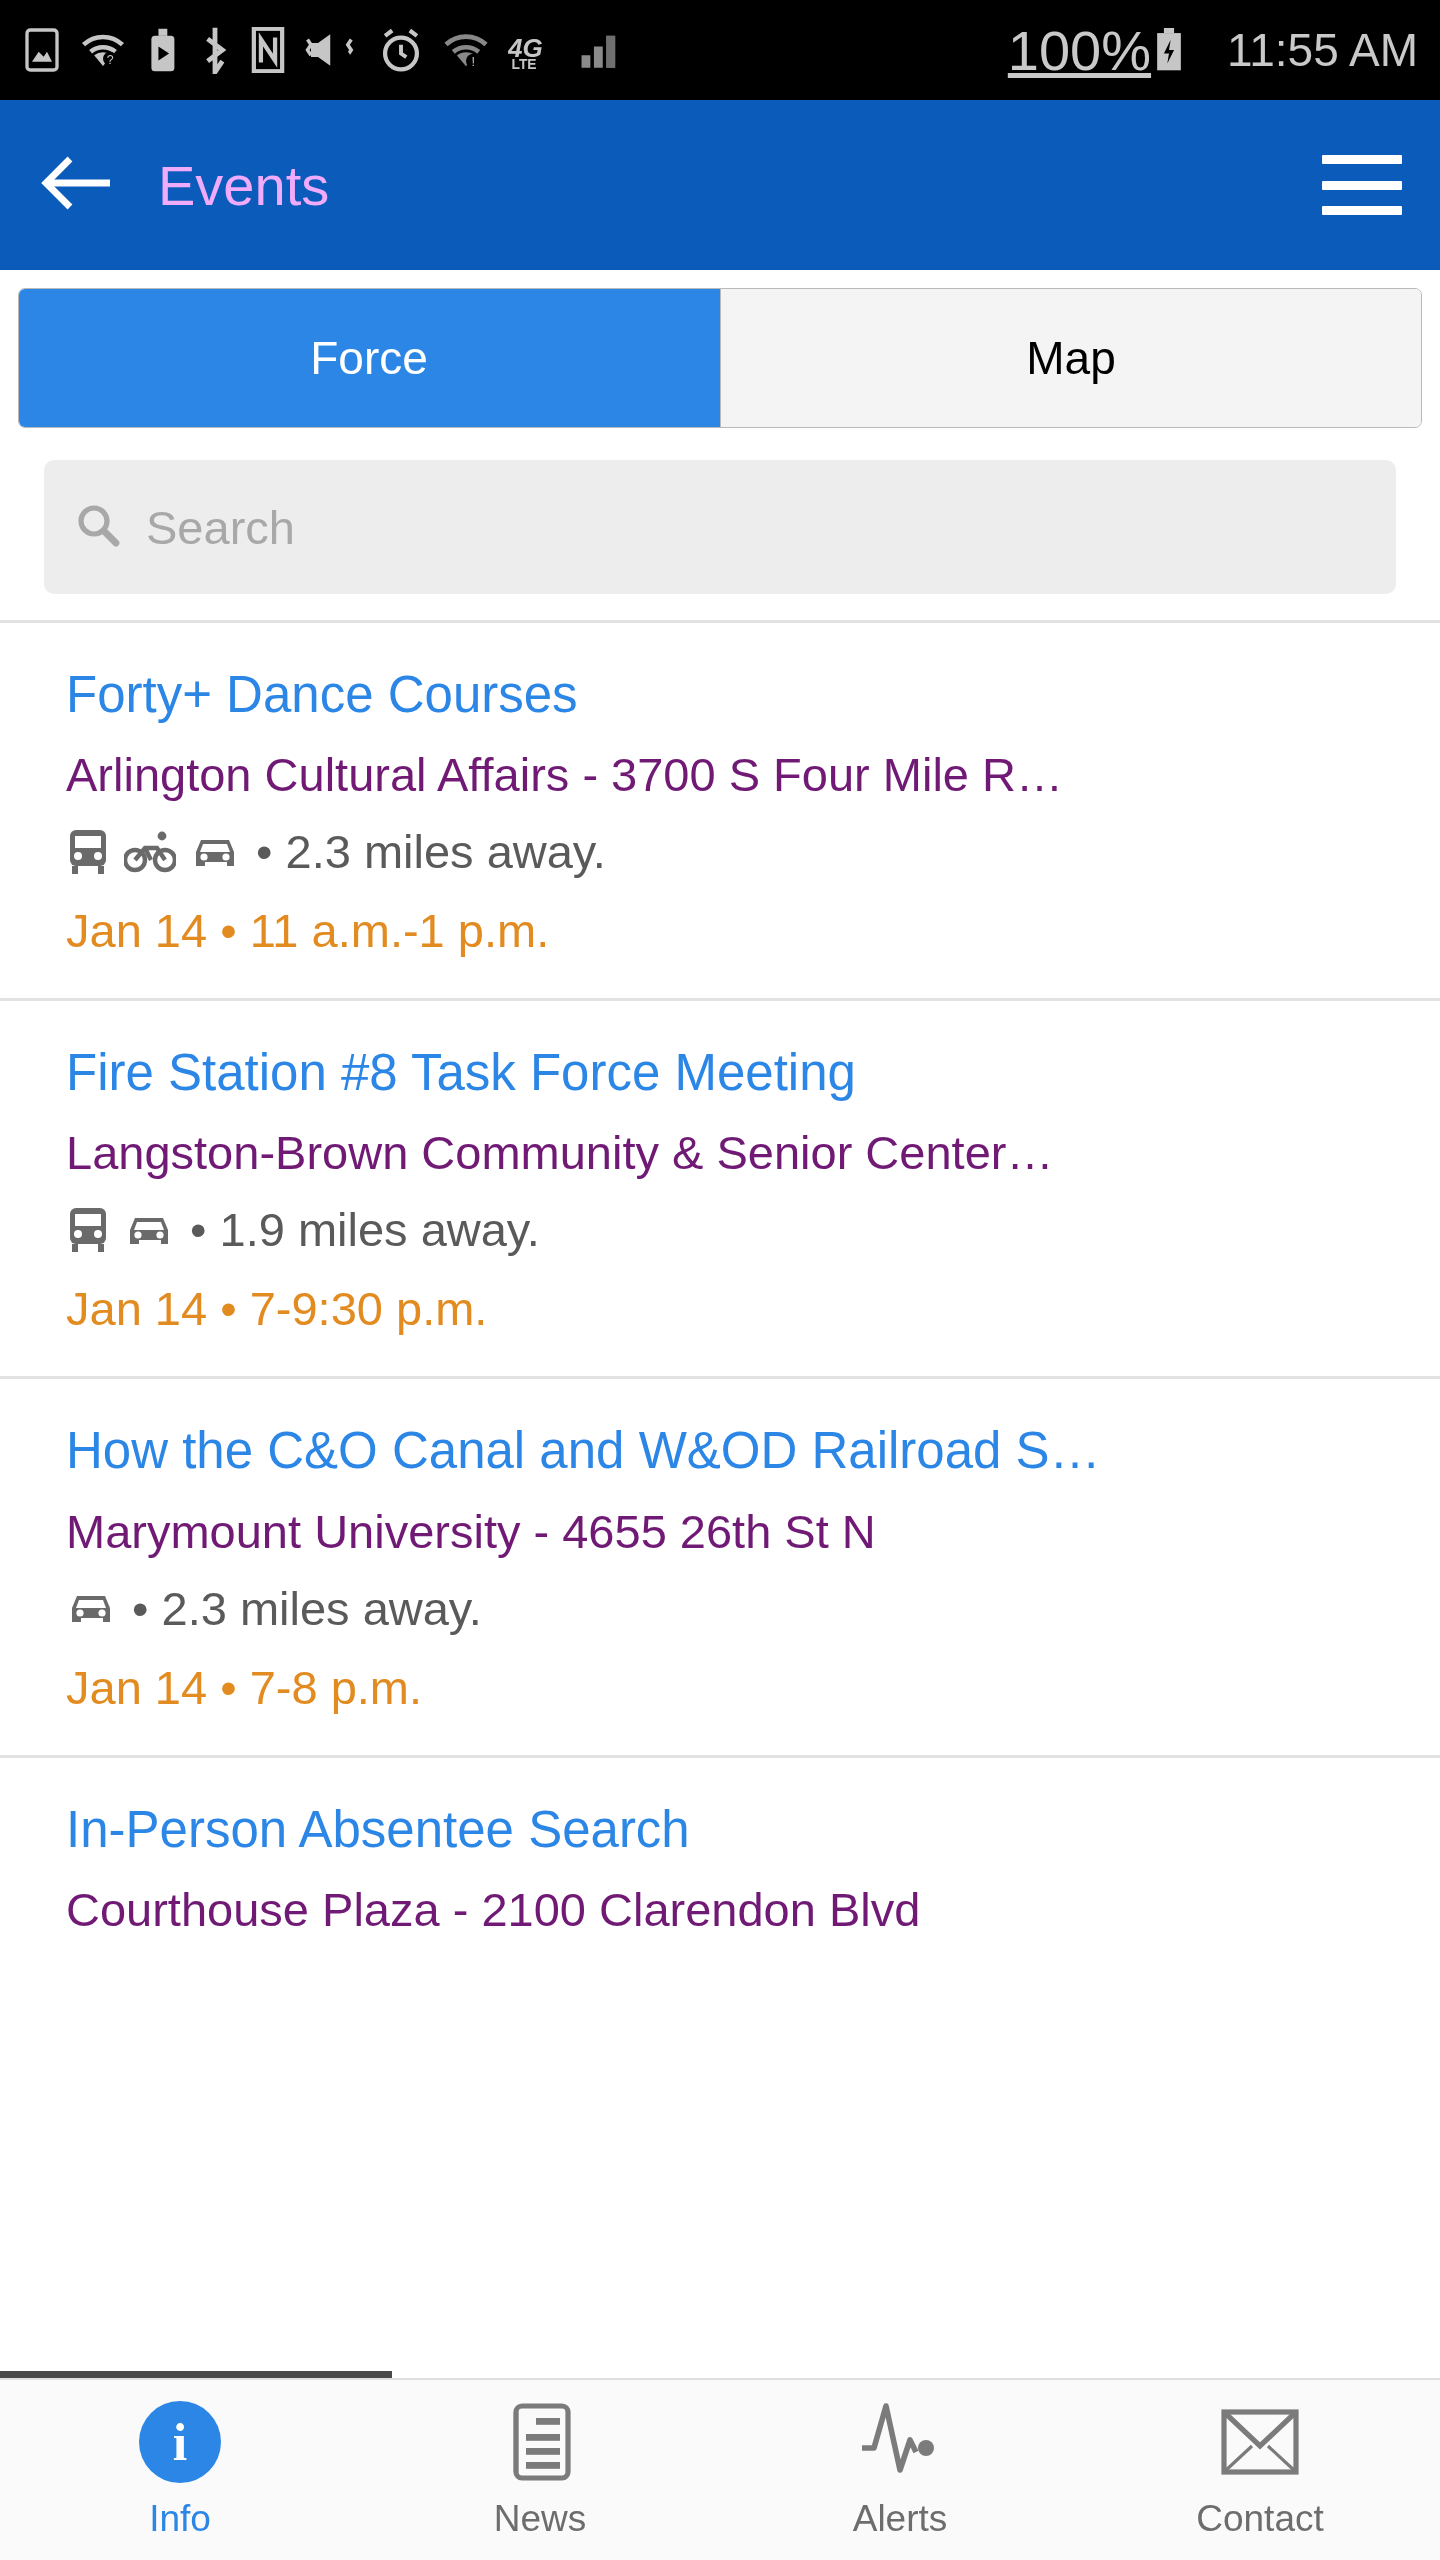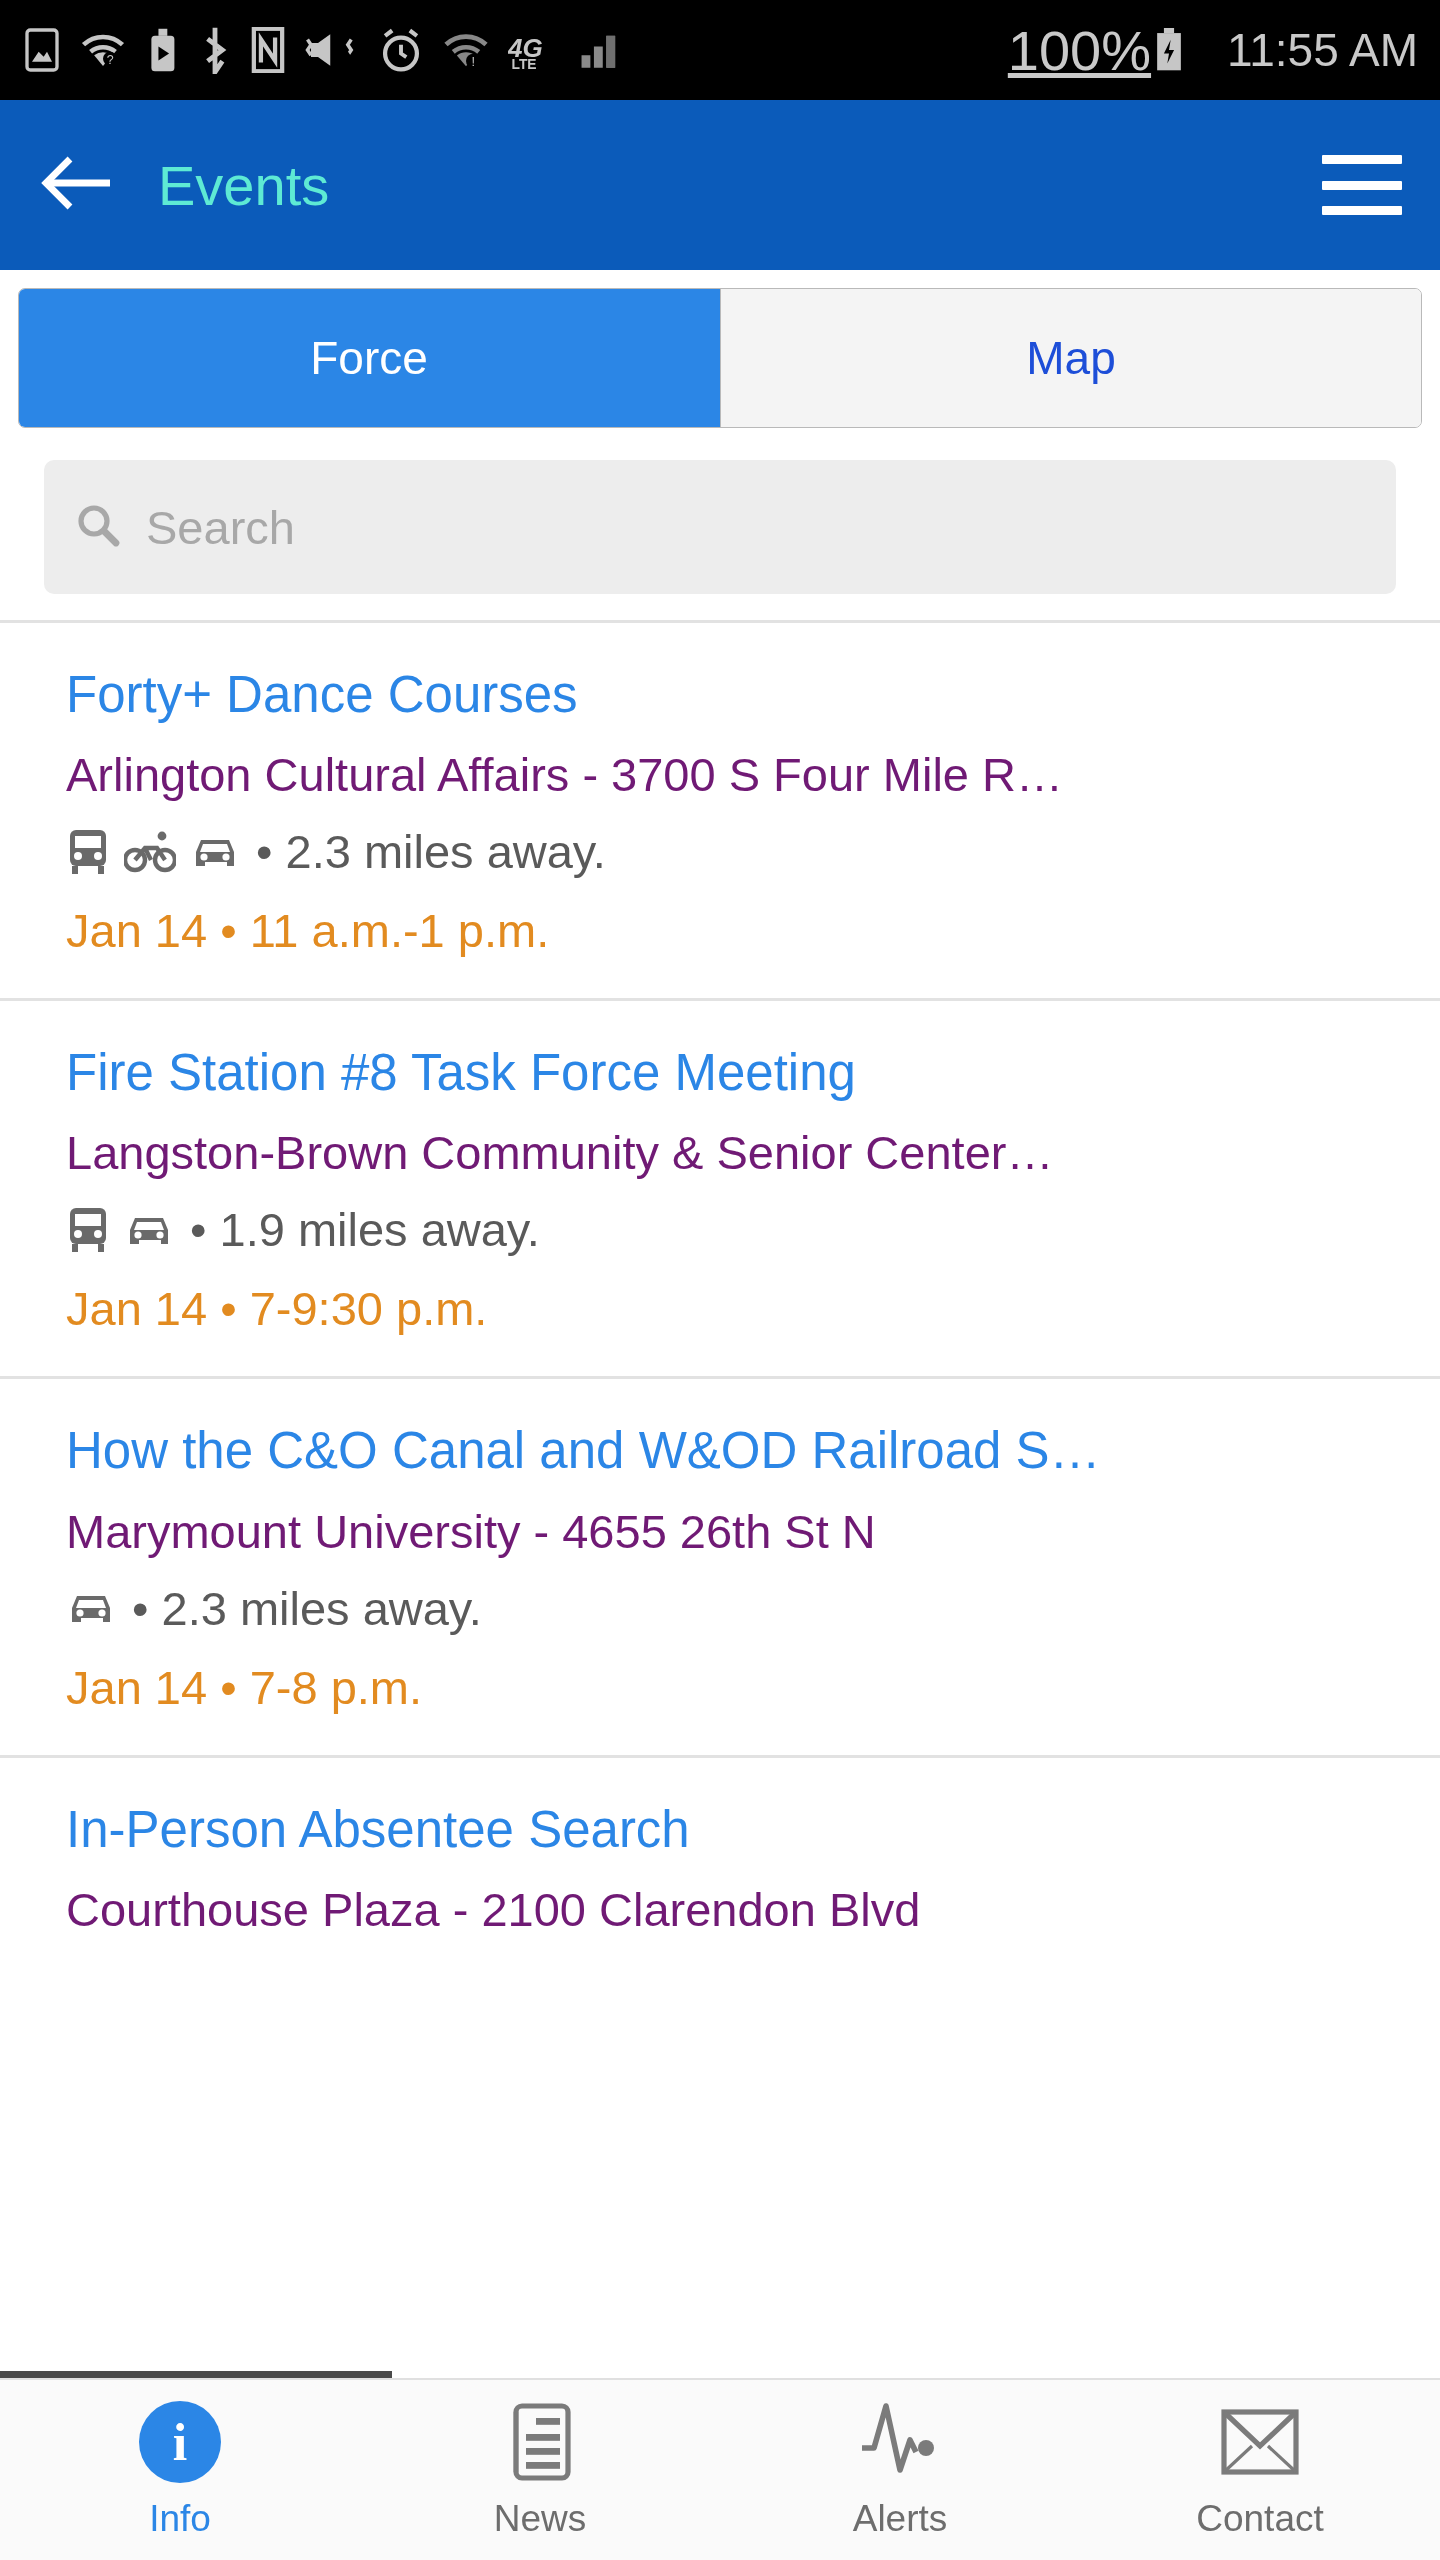--- a/index.html
+++ b/index.html
@@ -20,38 +20,38 @@
   .sb-spacer { flex:1; }
   .sb-battery { font-size:56px; letter-spacing:0px; color:#c9c9c9; display:flex; align-items:center; gap:4px;text-decoration:underline;}
   .sb-time { font-size:46px; color:#c9c9c9; margin-left:26px; }
   
   .appbar {
     height:170px; background:#0b5bba;
     display:flex; align-items:center; padding:0 38px;
   }
   .back-btn { width:90px; height:90px; display:flex; align-items:center; justify-content:flex-start; }
   .appbar-title {
-    color:#5eead4; font-size:56px; margin-left:30px; flex:1;
+    color:#f0abfc; font-size:56px; margin-left:30px; flex:1;
   }
   .ham { width:80px; height:60px; display:flex; flex-direction:column; justify-content:space-between; }
   .ham span { display:block; height:9px; background:#fff; border-radius:1px; }
   
   .segwrap {
     padding:18px 18px 16px 18px; background:#fff;
   }
   .seg {
     display:flex; height:140px; border-radius:7px; overflow:hidden;
     border:1px solid #b9b9b9;
   }
   .seg-btn {
     flex:1; display:flex; align-items:center; justify-content:center;
     font-size:46px;
   }
   .seg-btn.active { background:#2b86e6; color:#ffffff; border-right:1px solid #2b86e6;}
-  .seg-btn.inactive { background:#f4f4f4; color:#1d4ed8; }
+  .seg-btn.inactive { background:#f4f4f4; color:#000000; }
   .seg-sep { width:1px; background:#b9b9b9; }
   
   .searchwrap { padding:16px 44px 26px 44px; background:#fff; }
   .searchbox {
     background:#ededed; border-radius:10px; height:134px;
     display:flex; align-items:center; padding:0 30px; gap:24px;
   }
   .search-ph { color:#a8a8a8; font-size:47px; }
   
   .list { background:#fff; }

